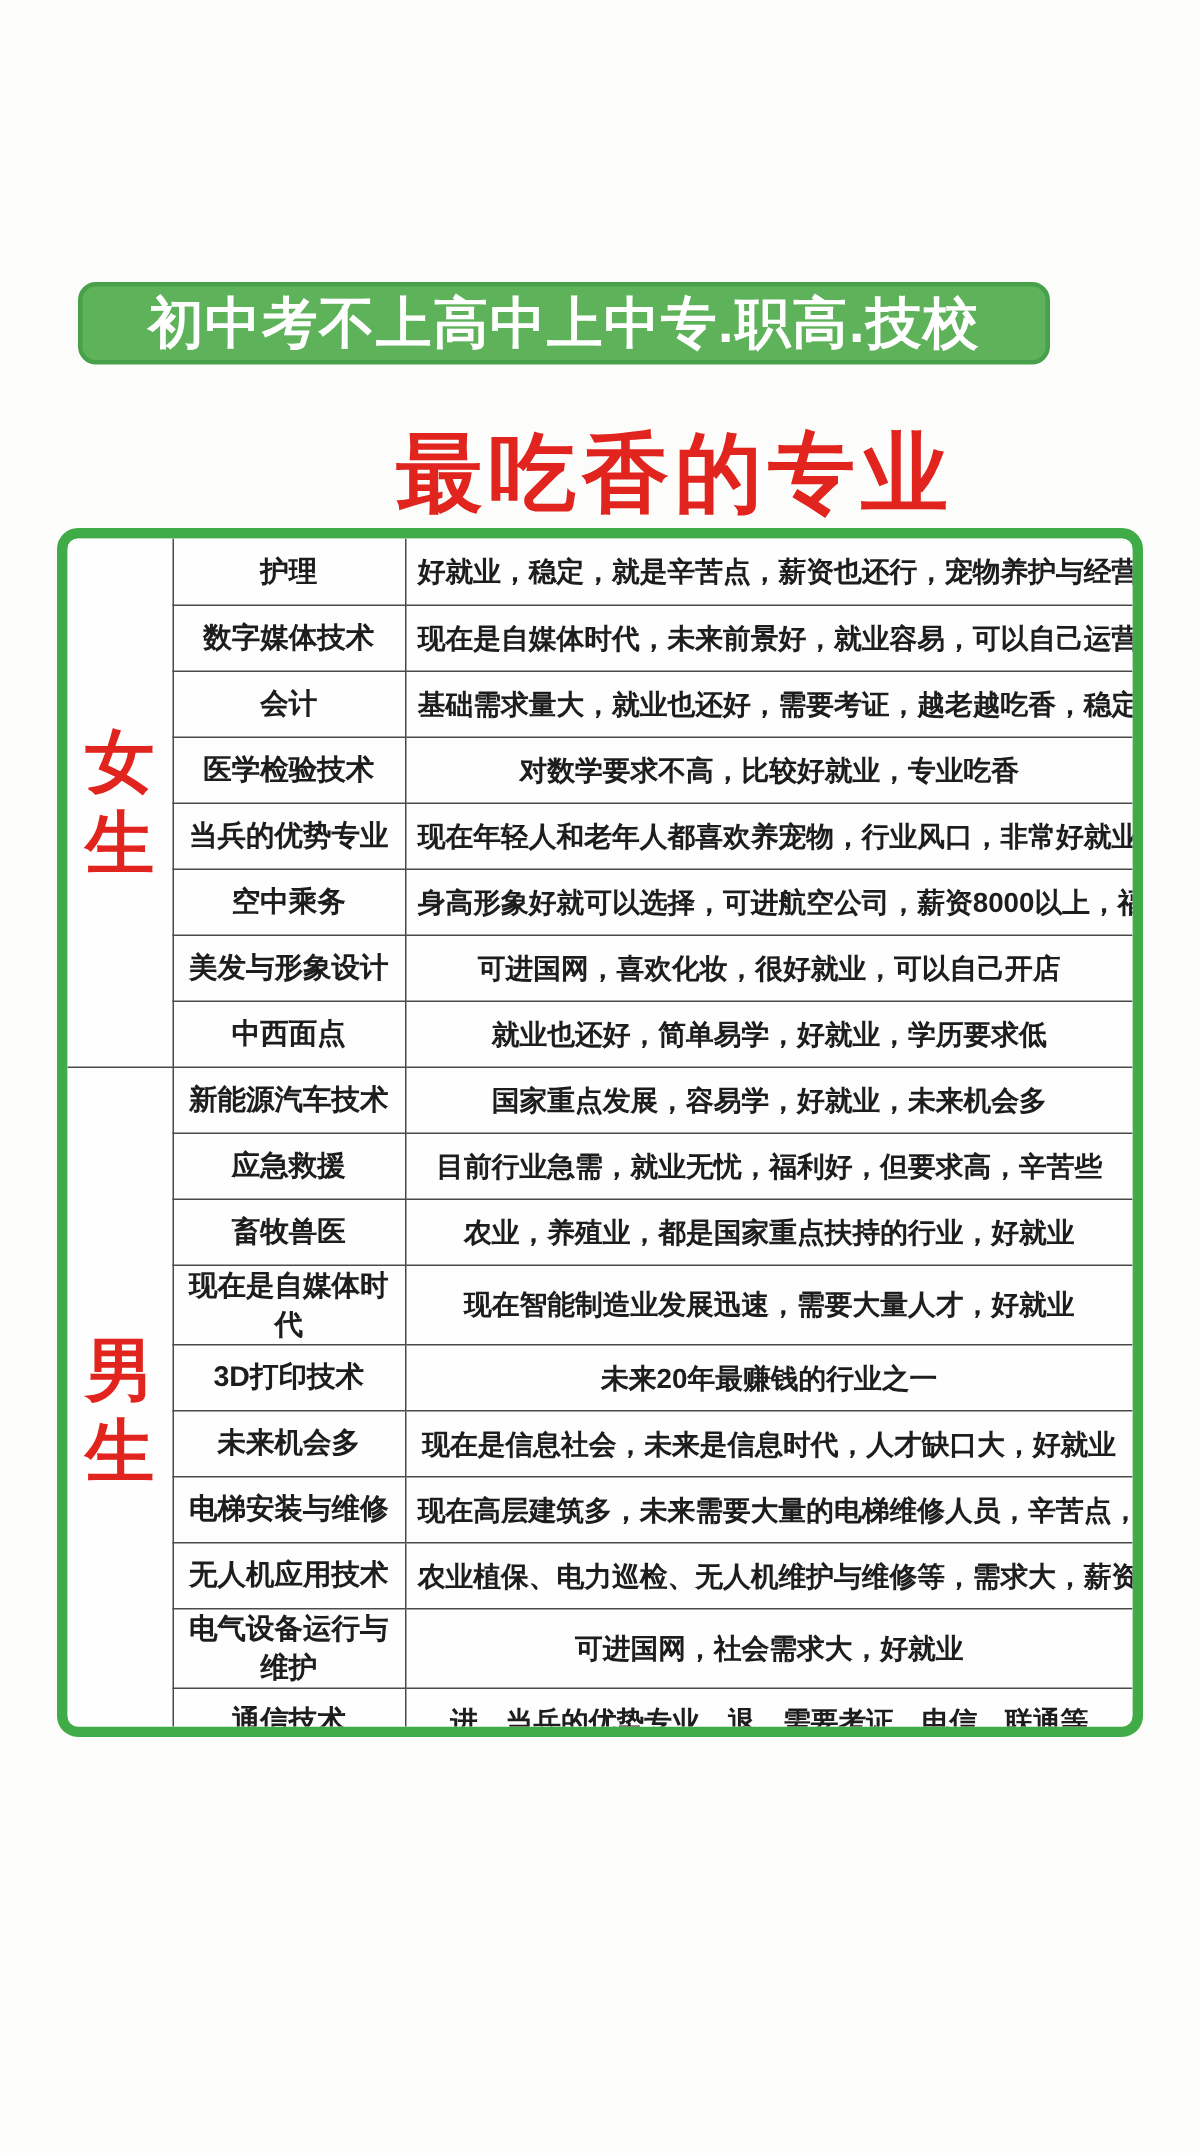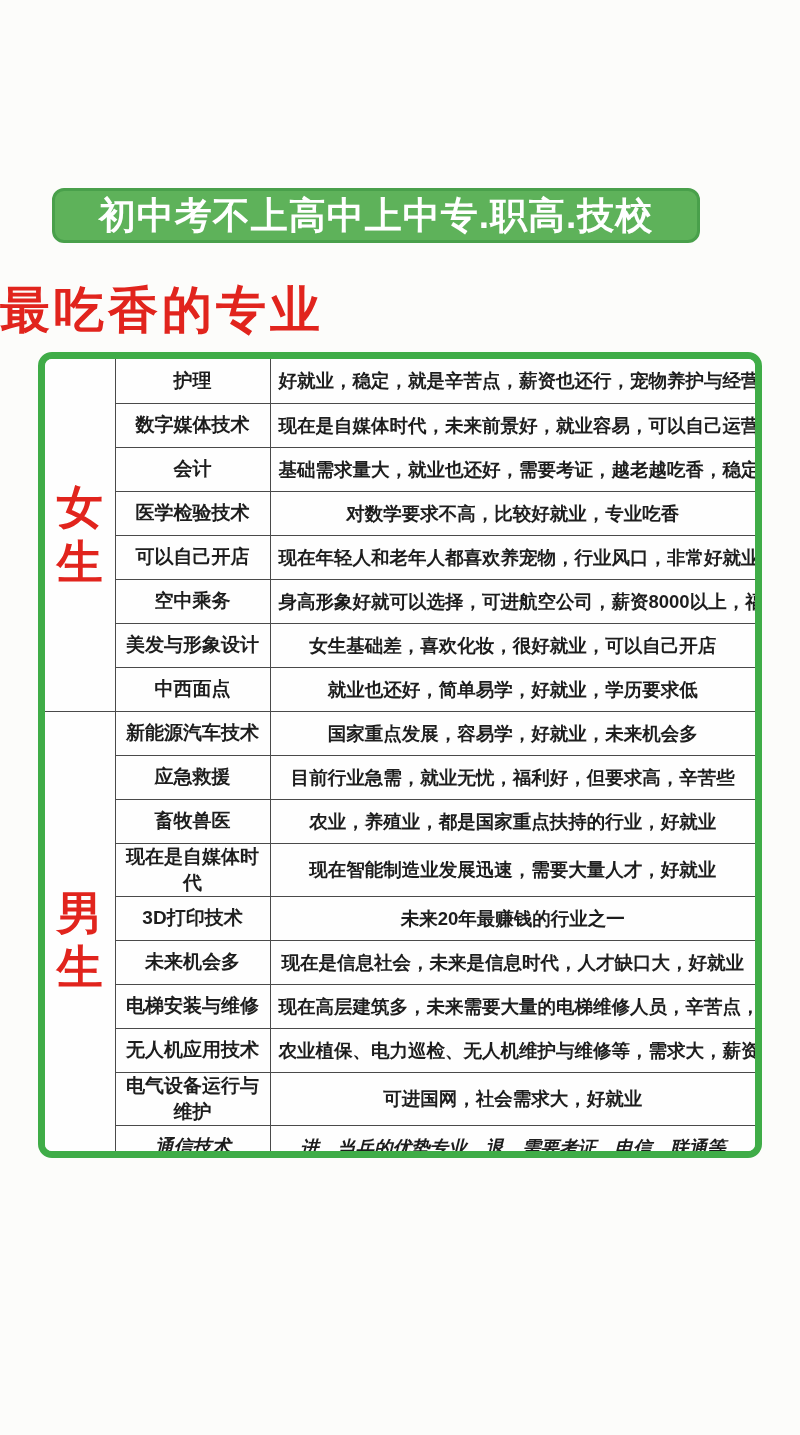--- a/index.html
+++ b/index.html
@@ -38,23 +38,23 @@
     font-weight: 800;
     letter-spacing: 1px;
     white-space: nowrap;
   }
   
   .main-title {
     position: absolute;
     left: 0;
     top: 277px;
     width: 636px;
-    text-align: left;
+    text-align: right;
     color: #e1241d;
-    font-size: 50px;
+    font-size: 58px;
     font-weight: 900;
     letter-spacing: 4px;
     margin: 0;
   }
   
   .table-wrap {
     position: absolute;
     left: 38px;
     top: 352px;
     width: 724px;
@@ -98,21 +98,21 @@
     font-size: 19px;
     height: 44px;
   }
   table.majors td.desc {
     font-size: 18.5px;
     border-right: none;
     white-space: nowrap;
   }
   
   table.majors tr:first-child td { border-top: none; }
-  table.majors tr:last-child td { border-bottom: none; font-style: italic; }
+  table.majors tr:last-child td { border-bottom: none; }
 </style>
 </head>
 <body>
 
 <div class="page">
 
   <div class="banner">初中考不上高中上中专.职高.技校</div>
 
   <h1 class="main-title">最吃香的专业</h1>
 
@@ -133,30 +133,30 @@
           </tr>
           <tr>
             <td class="major">会计</td>
             <td class="desc">基础需求量大，就业也还好，需要考证，越老越吃香，稳定</td>
           </tr>
           <tr>
             <td class="major">医学检验技术</td>
             <td class="desc">对数学要求不高，比较好就业，专业吃香</td>
           </tr>
           <tr>
-            <td class="major">可以自己开店</td>
+            <td class="major">当兵的优势专业</td>
             <td class="desc">现在年轻人和老年人都喜欢养宠物，行业风口，非常好就业</td>
           </tr>
           <tr>
             <td class="major">空中乘务</td>
             <td class="desc">身高形象好就可以选择，可进航空公司，薪资8000以上，福利好</td>
           </tr>
           <tr>
             <td class="major">美发与形象设计</td>
-            <td class="desc">女生基础差，喜欢化妆，很好就业，可以自己开店</td>
+            <td class="desc">可进国网，喜欢化妆，很好就业，可以自己开店</td>
           </tr>
           <tr>
             <td class="major">中西面点</td>
             <td class="desc">就业也还好，简单易学，好就业，学历要求低</td>
           </tr>
           <tr>
             <td class="gender" rowspan="10">
               <div>男</div>
               <div>生</div>
             </td>

